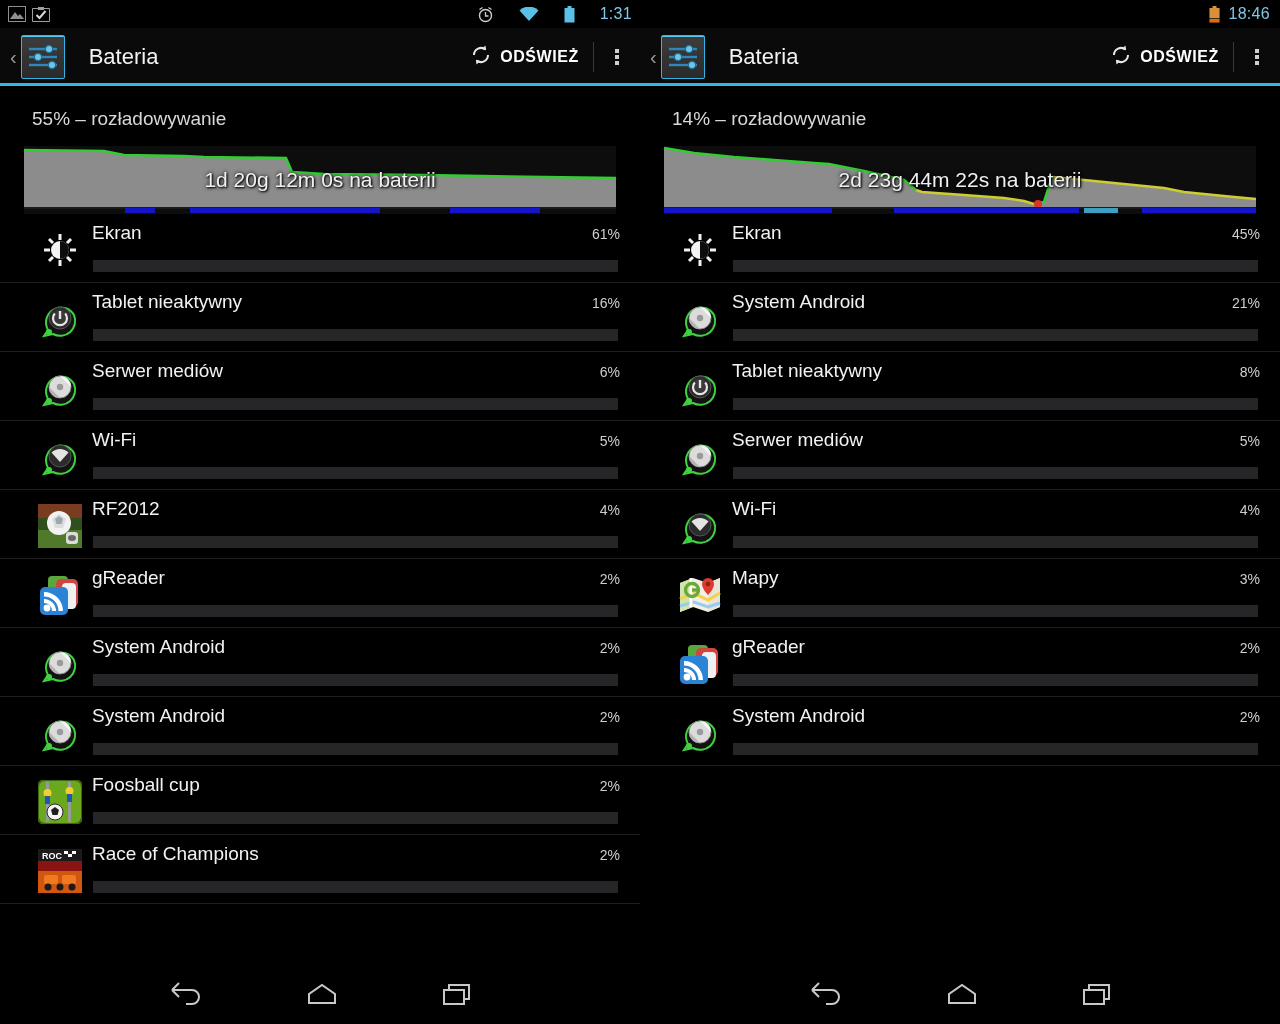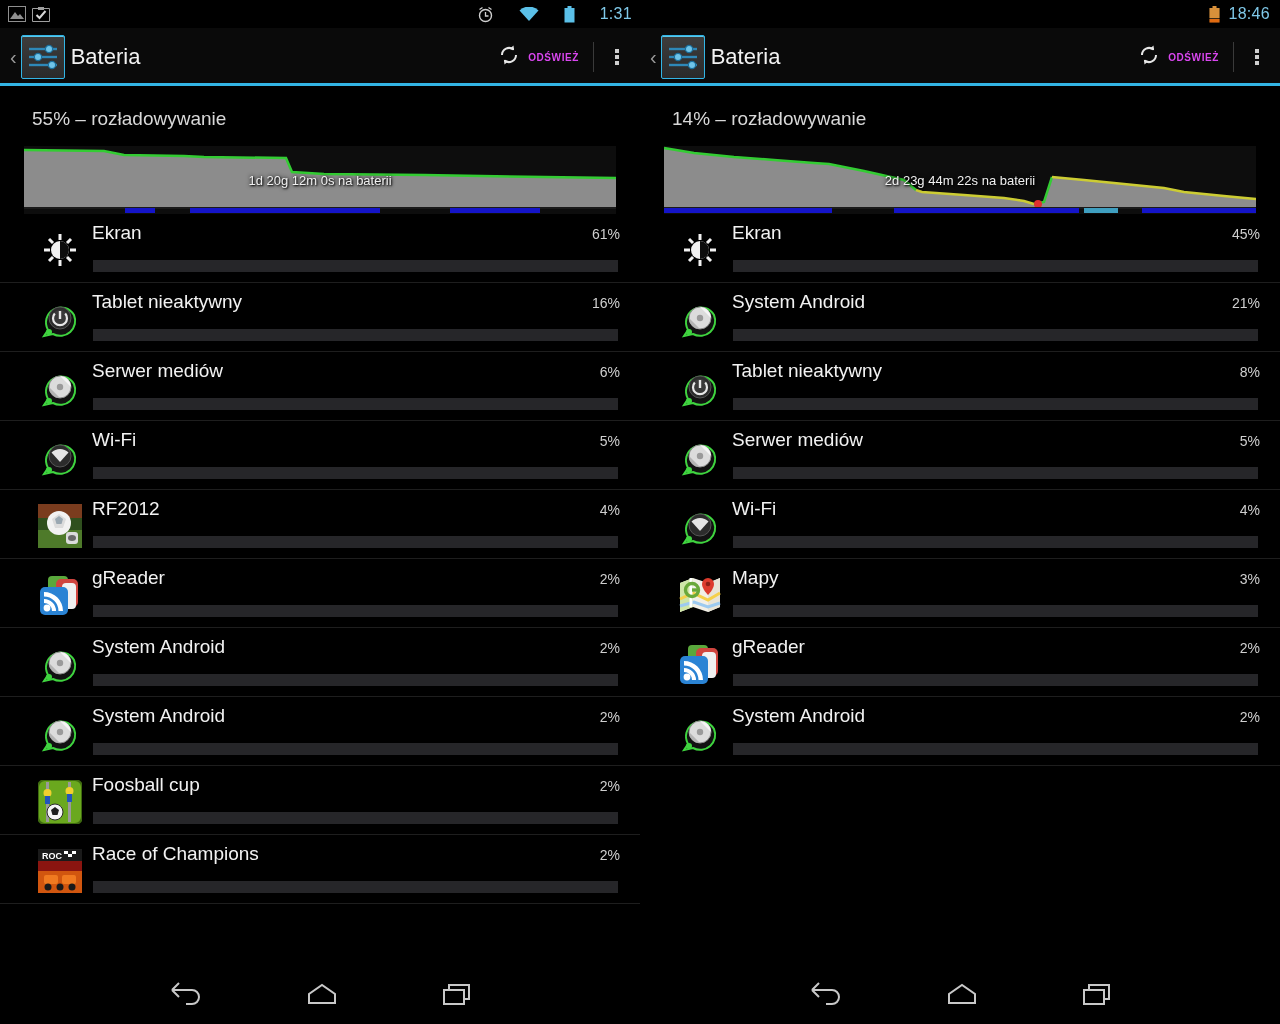--- a/index.html
+++ b/index.html
@@ -29,40 +29,40 @@
     width: 640px; height: 58px; background: #0a0a0a;
     display: flex; align-items: center; position: relative;
   }
   .ab-up { color: #9a9a9a; font-size: 20px; padding: 0 4px 0 10px; line-height: 1; }
   .ab-appicon {
     width: 44px; height: 44px; border: 1px solid #33b5e5; border-radius: 2px;
     background: linear-gradient(180deg,#3d3d3d,#2a2a2a);
     display: flex; align-items: center; justify-content: center;
     box-shadow: inset 0 1px 0 #5ac8ec;
   }
-  .ab-title { color: #f2f2f2; font-size: 22px; margin-left: 6px; font-weight: 400; }
+  .ab-title { color: #f2f2f2; font-size: 22px; margin-left: 24px; font-weight: 400; }
   .ab-actions { position: absolute; right: 0; top: 0; height: 58px; display: flex; align-items: center; }
   .ab-refresh { display: flex; align-items: center; gap: 8px; padding: 0 14px 0 10px; }
-  .ab-refresh-label { color: #d946ef; font-size: 10px; font-weight: bold; letter-spacing: .6px; }
+  .ab-refresh-label { color: #ffffff; font-size: 16px; font-weight: bold; letter-spacing: .6px; }
   .ab-sep { width: 1px; height: 30px; background: #3a3a3a; }
   .ab-overflow { width: 46px; height: 58px; display: flex; align-items: center; justify-content: center; }
   .dot { width: 4px; height: 4px; background: #cfcfcf; display: block; margin: 2px auto; }
   .ab-underline { position: absolute; bottom: 0; left: 0; width: 640px; height: 3px; background: #33b5e5; }
 
   
   .panels { position: absolute; top: 86px; left: 0; width: 1280px; height: 878px; display: flex; }
   .panel { width: 640px; height: 878px; position: relative; background: #000; }
 
   .summary { color: #d8d8d8; font-size: 19px; padding: 22px 0 0 32px; }
 
   .chartwrap { margin: 16px 24px 0 24px; width: 592px; height: 68px; position: relative; background: #0d0d0d; overflow: hidden; }
   .chartwrap svg { display: block; }
   .chart-label {
     position: absolute; left: 0; top: 50%; transform: translateY(-50%);
-    width: 100%; text-align: center; color: #f0f0f0; font-size: 13px;
+    width: 100%; text-align: center; color: #f0f0f0; font-size: 21px;
     text-shadow: 0 0 4px #000, 1px 1px 2px #000;
   }
 
   .list { }
   .row { position: relative; height: 69px; border-bottom: 1px solid #1e1e1e; }
   .row-icon { position: absolute; left: 38px; top: 14px; width: 44px; height: 44px; }
   .row-name { position: absolute; left: 92px; top: 8px; color: #f2f2f2; font-size: 19px; }
   .row-pct { position: absolute; right: 20px; top: 12px; color: #cfcfcf; font-size: 14px; }
   .row-track { position: absolute; left: 93px; right: 22px; top: 46px; height: 12px; background: #262629; }
   .row-fill { height: 12px; background: #4d94c4; }

